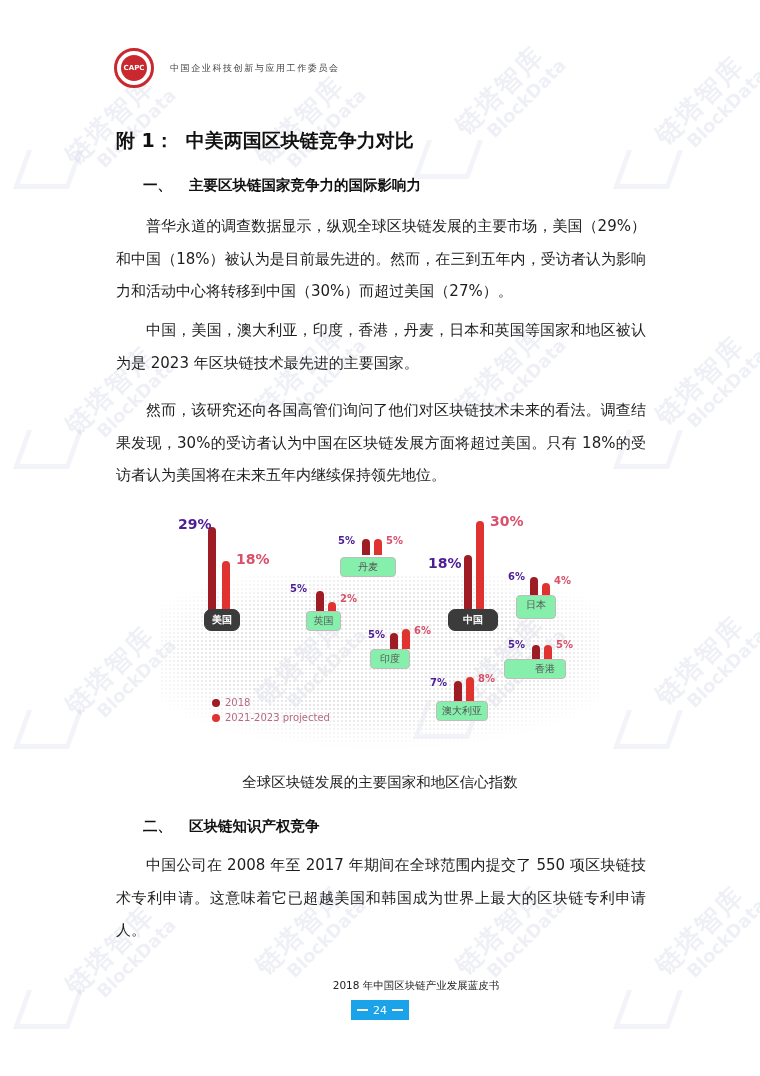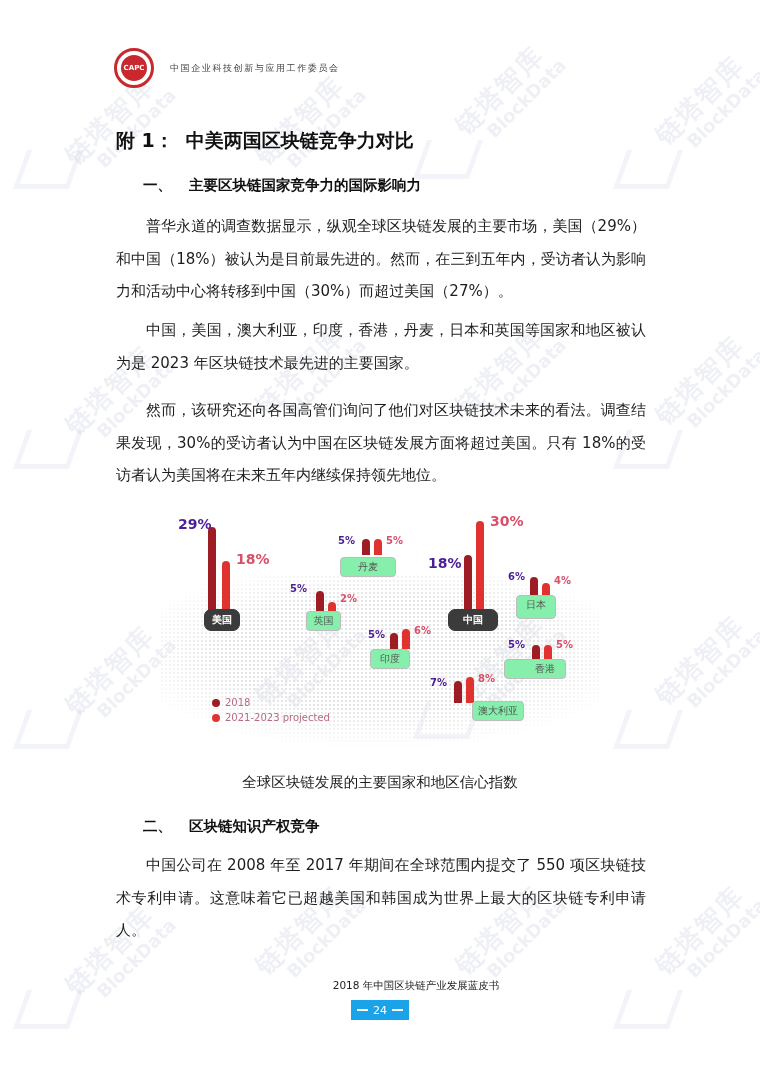--- a/index.html
+++ b/index.html
@@ -227,21 +227,21 @@
       <span class="pct light" style="left:26px;top:-4px;">5%</span>
     </div>
     <div class="tag" style="left:344px;top:154px;width:62px;height:20px;line-height:17px;padding-left:20px;">香港</div>
 
     <div class="group" style="left:292px;top:172px;width:40px;height:26px;">
       <div class="bar dark" style="left:2px;height:22px;"></div>
       <div class="bar light" style="left:14px;height:26px;"></div>
       <span class="pct dark" style="left:-22px;top:0px;">7%</span>
       <span class="pct light" style="left:26px;top:-4px;">8%</span>
     </div>
-    <div class="tag" style="left:276px;top:196px;width:52px;height:20px;line-height:17px;margin-left:36px;">澳大利亚</div>
+    <div class="tag" style="left:276px;top:196px;width:52px;height:20px;line-height:17px;">澳大利亚</div>
 
     <div class="legend">
       <div class="legend-row">
         <span class="legend-dot" style="background:#9e1c23;"></span>
         <span>2018</span>
       </div>
       <div class="legend-row">
         <span class="legend-dot" style="background:#e0322e;"></span>
         <span>2021-2023 projected</span>
       </div>

